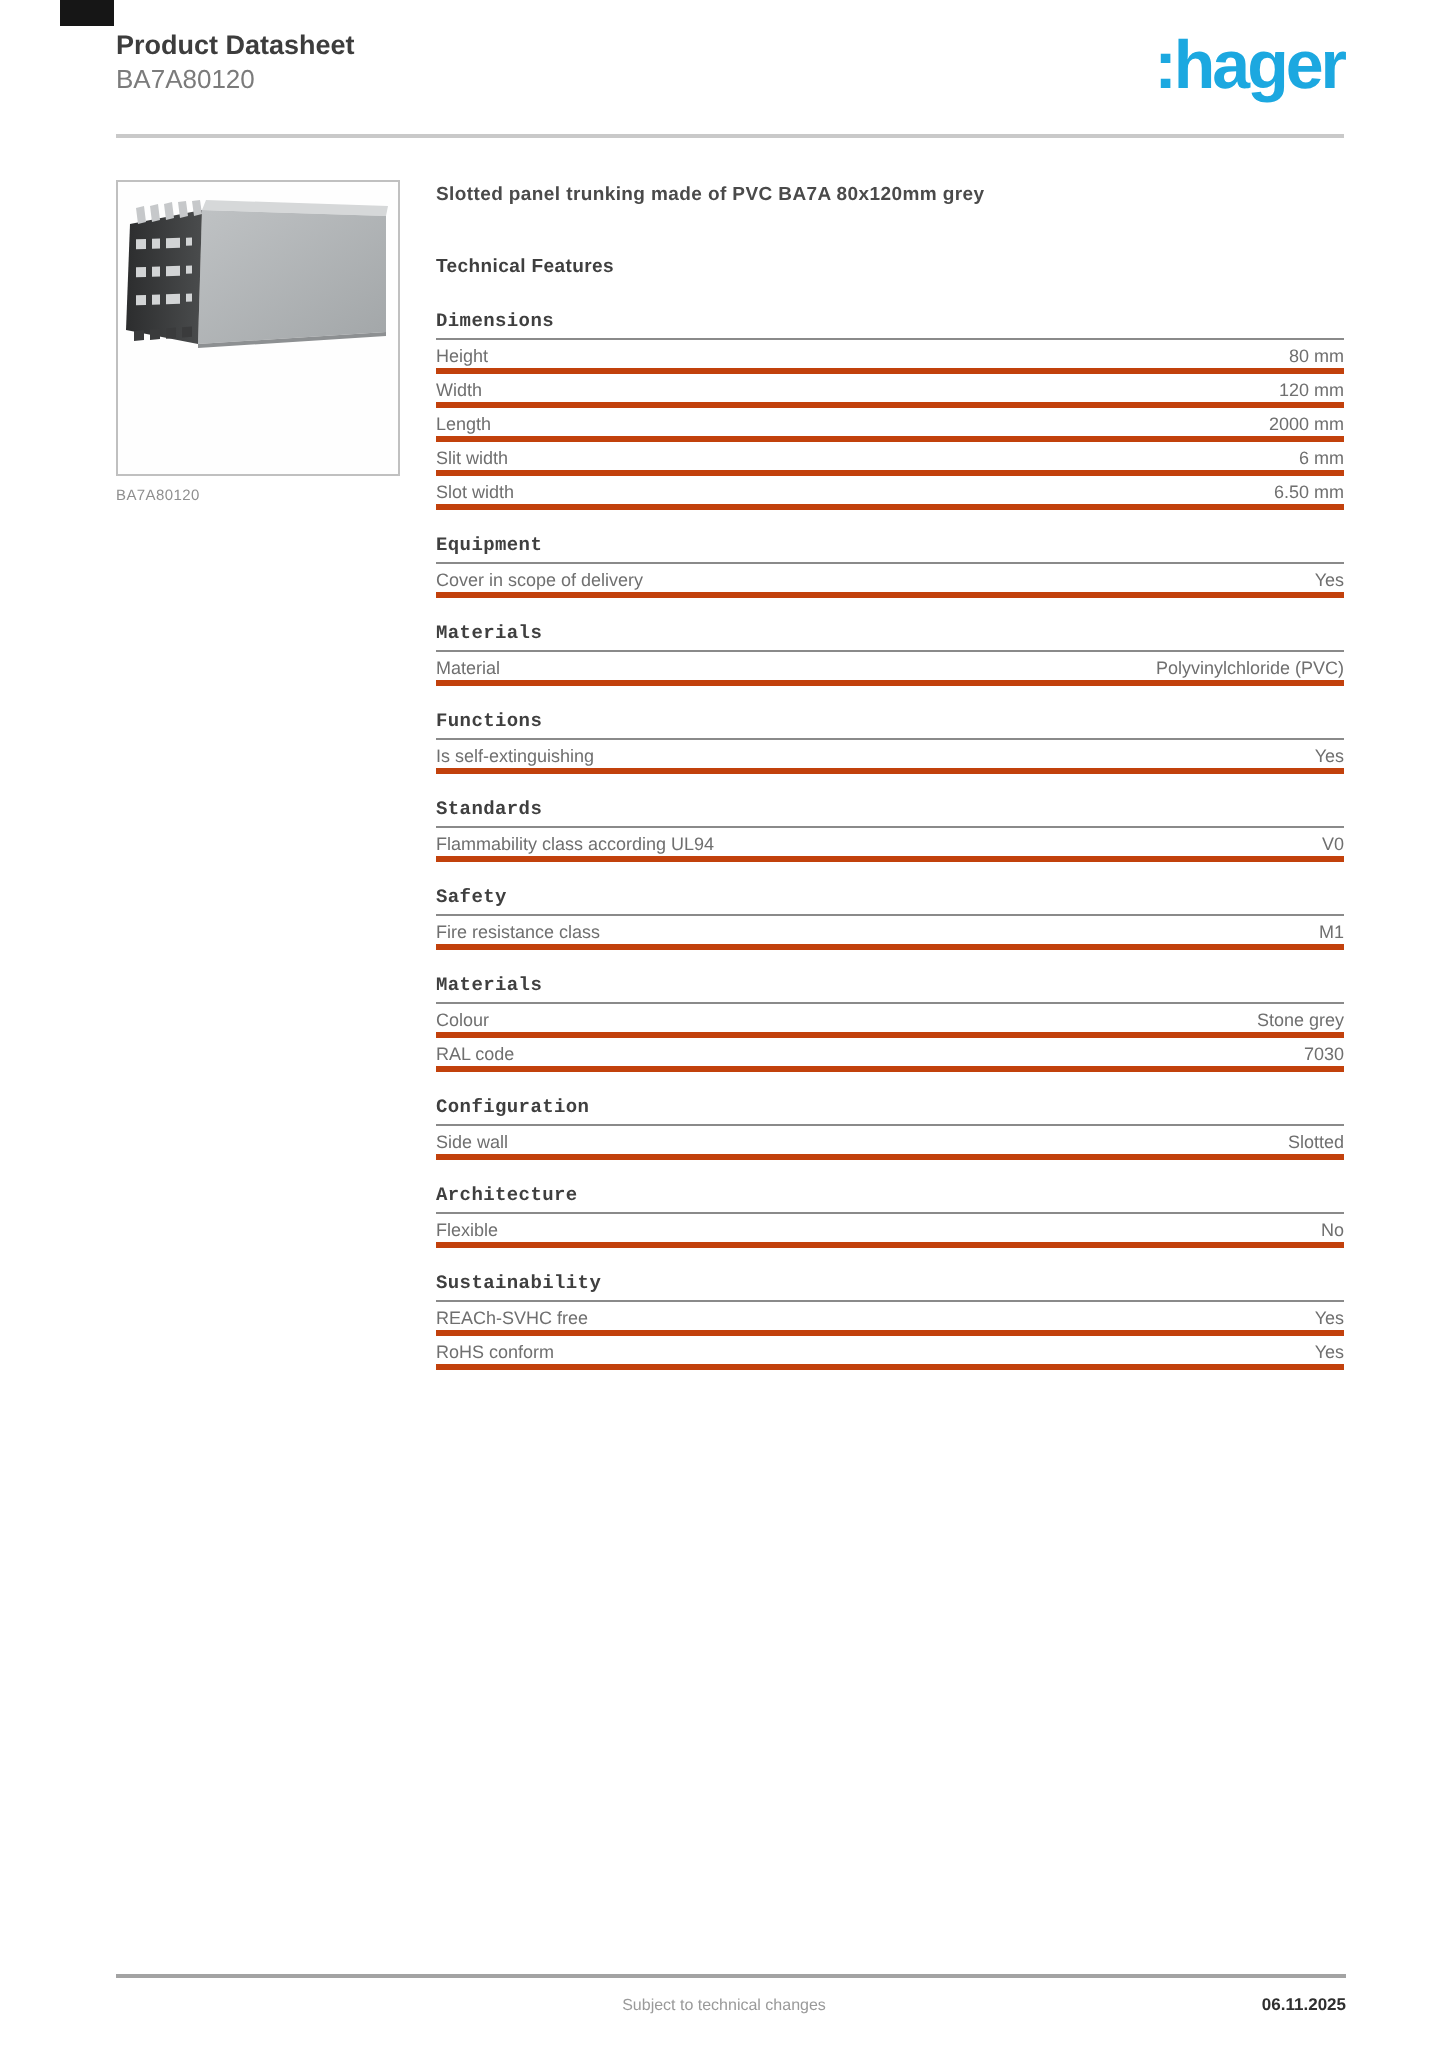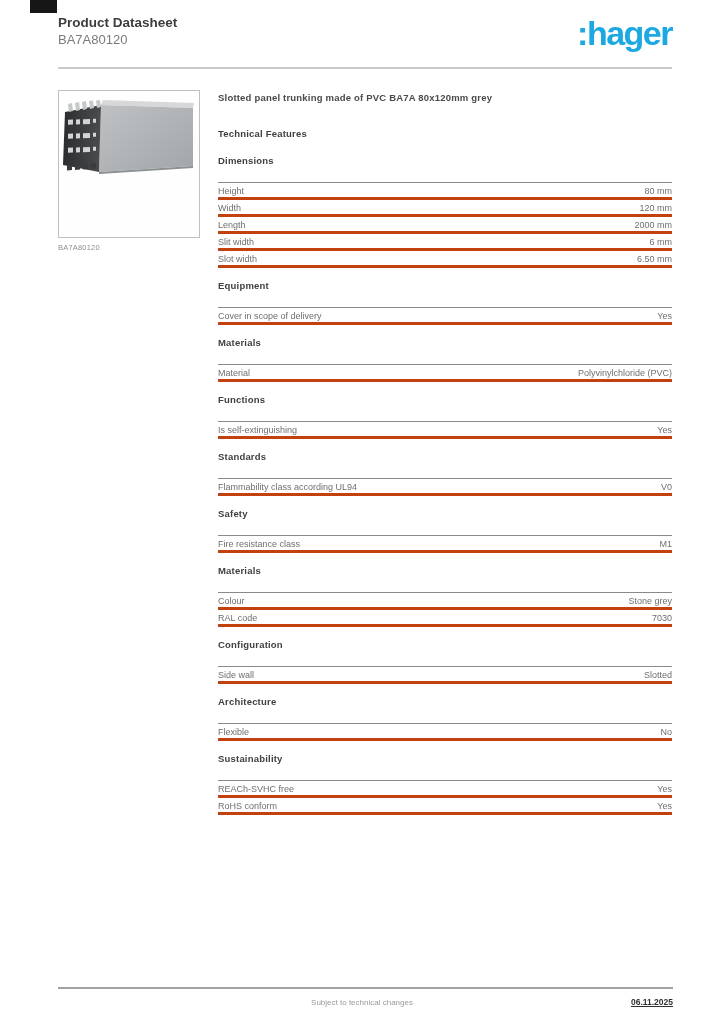--- a/index.html
+++ b/index.html
@@ -27,33 +27,33 @@
   .figure-box svg{display:block;width:100%;height:100%;}
   .figure-caption{position:absolute;left:58px;top:243px;font-size:7.5px;color:#8f8f8f;letter-spacing:.2px;}
   
   .right-col{position:absolute;left:218px;top:92px;width:454px;}
   .product-title{margin:0;font-size:9.5px;font-weight:bold;color:#4a4a4a;letter-spacing:.2px;}
   .features-heading{margin:25px 0 0 0;font-size:9.5px;font-weight:bold;color:#3f3f3f;letter-spacing:.2px;}
   .spec-sections{margin-top:16px;}
   .spec-section{margin-bottom:12px;}
   .spec-title{
     font-size:9.5px;font-weight:bold;color:#3f3f3f;letter-spacing:.2px;
-    padding-bottom:16px;border-bottom:1px solid #8a8a8a;
+    padding-bottom:3px;border-bottom:1px solid #8a8a8a;font-family:Liberation Mono, monospace;
   }
   .spec-row{
     display:flex;justify-content:space-between;align-items:baseline;
     font-size:9px;color:#6f6f6f;line-height:10px;
     padding:2.5px 0 1.5px 0;border-bottom:3px solid #c2410c;
   }
   .spec-label{text-align:left;}
   .spec-value{text-align:right;}
   
   .footer-rule{position:absolute;left:58px;top:987px;width:615px;height:1.5px;background:#a3a3a3;}
   .footer-note{position:absolute;left:0;top:998px;width:724px;text-align:center;font-size:8px;color:#9a9a9a;}
-  .footer-date{position:absolute;right:51px;top:997px;font-size:8.5px;font-weight:bold;color:#2f2f2f;text-decoration:underline;}
+  .footer-date{position:absolute;right:51px;top:997px;font-size:8.5px;font-weight:bold;color:#2f2f2f;}
 </style>
 </head>
 <body>
 
 <div class="page">
 
   <div class="print-mark"></div>
 
   <div class="header">
     <div>

